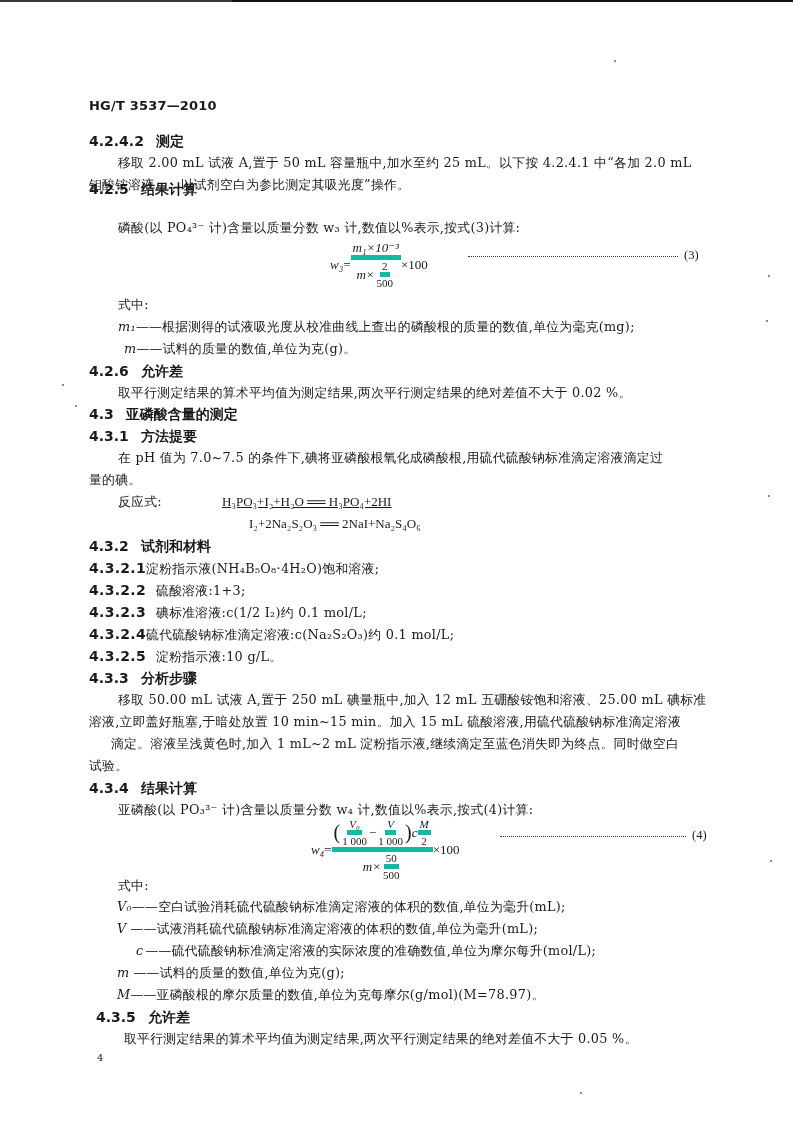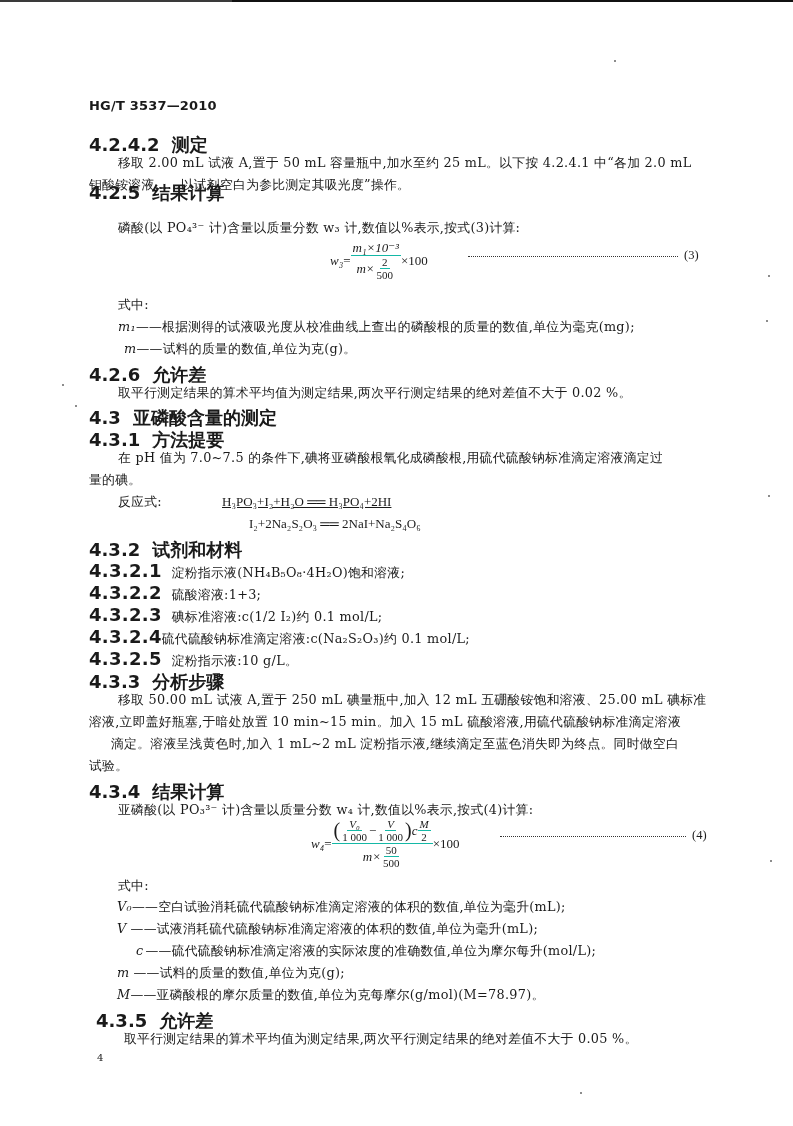--- a/index.html
+++ b/index.html
@@ -22,36 +22,36 @@
       position: absolute; left: 232px; top: 0; width: 561px; height: 2px;
       background: #111;
     }
     .abs { position: absolute; white-space: nowrap; }
     .hdr {
       font-family: "DejaVu Sans", "Liberation Sans", sans-serif;
       font-weight: bold; font-size: 13px; letter-spacing: 0.2px;
     }
     .sec {
       font-family: "DejaVu Sans", "Liberation Sans", sans-serif;
-      font-weight: bold; font-size: 18px;
+      font-weight: bold; font-size: 14px;
     }
     .sec .num { display: inline-block; min-width: 0; margin-right: 12px; }
     .p { font-size: 12.8px; letter-spacing: 0.3px; }
     .ind { left: 118px; }
     .full { left: 89px; }
     .it { font-style: italic; }
     .formula {
       font-family: "Liberation Serif", "DejaVu Serif", serif;
       font-size: 13px;
     }
     .frac {
       display: inline-flex; flex-direction: column; align-items: center;
       vertical-align: middle;
     }
-    .frac .n { border-bottom: 1px solid #14b8a6; padding: 0 2px; line-height: 15px; }
+    .frac .n { border-bottom: 5px solid #14b8a6; padding: 0 2px; line-height: 15px; }
     .frac .d { line-height: 15px; padding: 0 2px; }
     .frac.small { font-size: 11px; }
     .frac.small .n, .frac.small .d { line-height: 12px; }
     .dots {
       position: absolute; border-bottom: 1.5px dotted #333; height: 0;
     }
     .eqnum { font-family: "Liberation Serif", serif; font-size: 12.5px; }
     .page-no { font-size: 10px; }
     .speck { position: absolute; width: 2px; height: 2px; background: #666; border-radius: 1px; }
   </style>
@@ -115,21 +115,21 @@
 <div class="abs p ind" style="top:450px;">在 pH 值为 7.0~7.5 的条件下,碘将亚磷酸根氧化成磷酸根,用硫代硫酸钠标准滴定溶液滴定过</div>
 <div class="abs p full" style="top:472px;">量的碘。</div>
 <div class="abs p ind" style="top:494px;">反应式:</div>
 <div class="abs formula" style="left:222px; top:494px;text-decoration:underline;">H₃PO₃+I₂+H₂O ══ H₃PO₄+2HI</div>
 <div class="abs formula" style="left:249px; top:516px;">I₂+2Na₂S₂O₃ ══ 2NaI+Na₂S₄O₆</div>
 
 <div class="abs sec" style="left:89px; top:538px;">
   <span class="num">4.3.2</span><span>试剂和材料</span>
 </div>
 <div class="abs p" style="left:89px; top:560px;">
-  <span class="sec" style="margin-right:10px;">4.3.2.1</span><span>淀粉指示液(NH₄B₅O₈·4H₂O)饱和溶液;</span>
+  <span class="sec" style="">4.3.2.1</span><span>淀粉指示液(NH₄B₅O₈·4H₂O)饱和溶液;</span>
 </div>
 <div class="abs p" style="left:89px; top:582px;">
   <span class="sec" style="margin-right:10px;">4.3.2.2</span><span>硫酸溶液:1+3;</span>
 </div>
 <div class="abs p" style="left:89px; top:604px;">
   <span class="sec" style="margin-right:10px;">4.3.2.3</span><span>碘标准溶液:c(1/2 I₂)约 0.1 mol/L;</span>
 </div>
 <div class="abs p" style="left:89px; top:626px;">
   <span class="sec" style="margin-right:0;">4.3.2.4</span><span>硫代硫酸钠标准滴定溶液:c(Na₂S₂O₃)约 0.1 mol/L;</span>
 </div>

